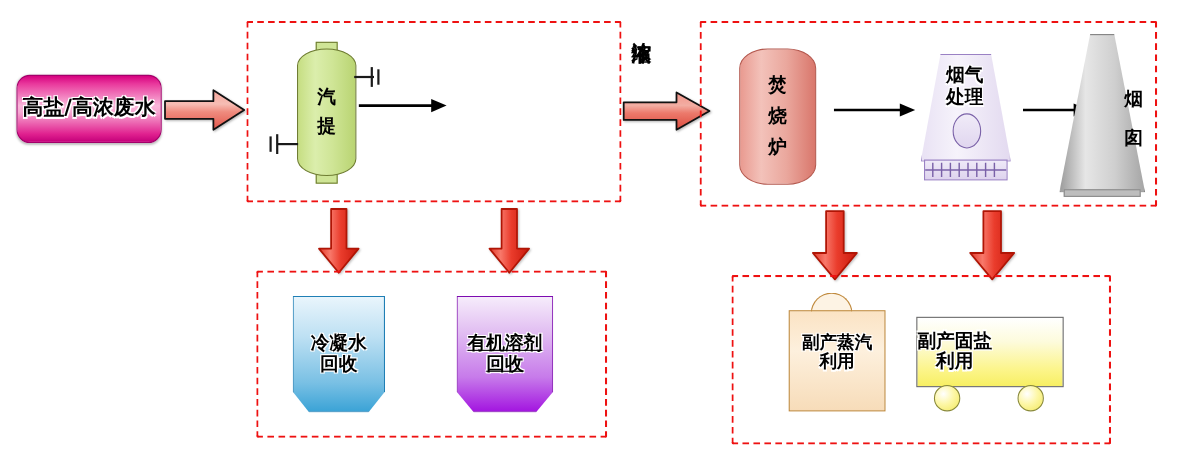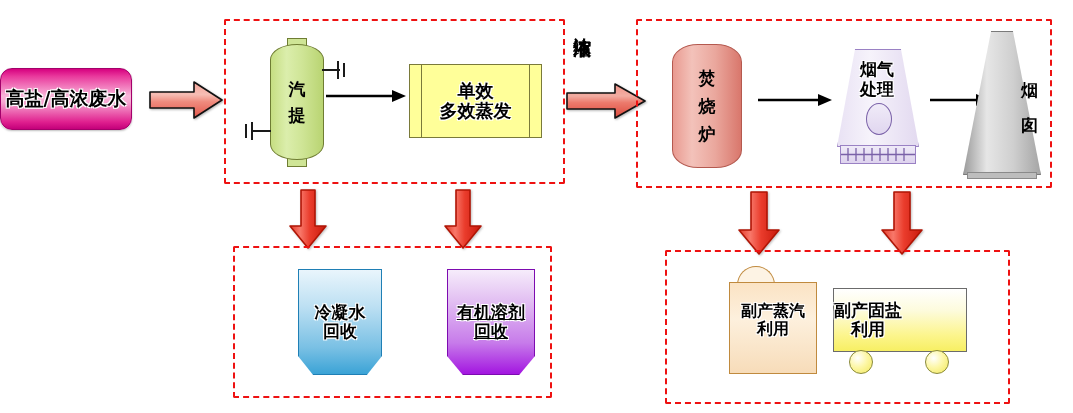--- a/index.html
+++ b/index.html
@@ -148,21 +148,20 @@
     border: 1px solid #8a8a8a;
   }
 
   
   .tank {
     position: absolute;
     clip-path: polygon(0% 0%, 100% 0%, 100% 82%, 82% 100%, 18% 100%, 0% 82%);
     display: flex;
     align-items: center;
     justify-content: center;
-    margin-left: 32px;
   }
   .tank-blue {
     background: linear-gradient(to bottom, #e9f5fc 0%, #bde0f3 35%, #79c0e4 75%, #3ba3d6 100%);
     border: 1.5px solid #1f7fb5;
   }
   .tank-purple {
     background: linear-gradient(to bottom, #f6ecfb 0%, #e2bff2 30%, #c77bea 70%, #a316e0 100%);
     border: 1.5px solid #7d0bb0;
   }
 
@@ -198,21 +197,21 @@
     border: 1.5px solid #8a8a3a;
   }
 
   .thin-arrow { position: absolute; }
 </style>
 </head>
 <body>
 
 <div id="canvas">
 
-  <div class="source-box abs" style="left:0; top:68px; width:130px; height:60px;">
+  <div class="source-box abs" style="left:15px; top:68px; width:130px; height:60px;">
     <span class="cjk outline-text" style="font-size:19px;">高盐/高浓废水</span>
   </div>
 
   <svg class="red-arrow-right" style="left:148px; top:80px;" width="76" height="40" viewBox="0 0 76 40">
     <defs>
       <linearGradient id="ga1" x1="0" y1="0" x2="0" y2="1">
         <stop offset="0%" stop-color="#f5a59b"></stop>
         <stop offset="35%" stop-color="#f6bdb4"></stop>
         <stop offset="55%" stop-color="#ef8b7e"></stop>
         <stop offset="100%" stop-color="#e2564a"></stop>
@@ -241,26 +240,20 @@
     <div class="flangeline" style="left:0px; top:92px; width:19px; height:2px;"></div>
     <div class="flangeline" style="left:-1px; top:84px; width:2px; height:18px;"></div>
     <div class="flangeline" style="left:-7px; top:86px; width:2px; height:14px;"></div>
   </div>
 
   <svg class="thin-arrow" style="left:326px; top:88px;" width="82" height="16" viewBox="0 0 82 16">
     <line x1="0" y1="8" x2="68" y2="8" stroke="#000000" stroke-width="2.4"></line>
     <polygon points="66,2 80,8 66,14" fill="#000000"></polygon>
   </svg>
 
-  <div class="evaporator" style="left:409px; top:64px; width:131px; height:72px;">
-    <div class="evap-bar" style="left:11px;"></div>
-    <div class="evap-bar" style="right:11px;"></div>
-    <span class="cjk outline-text" style="font-size:18px; position:relative; z-index:2;">单效
-多效蒸发</span>
-  </div>
 
   <div class="cjk vtext abs" style="left:572px; top:24px; font-size:18px; line-height:1.12;">浓缩液</div>
 
   <svg class="red-arrow-right" style="left:565px; top:82px;" width="82" height="38" viewBox="0 0 82 38">
     <defs>
       <linearGradient id="ga2" x1="0" y1="0" x2="0" y2="1">
         <stop offset="0%" stop-color="#f3958a"></stop>
         <stop offset="35%" stop-color="#f2ada2"></stop>
         <stop offset="55%" stop-color="#ec7a6c"></stop>
         <stop offset="100%" stop-color="#dc4a3d"></stop>
@@ -347,21 +340,21 @@
 
   <div class="tank tank-purple" style="left:415px; top:269px; width:86px; height:104px;">
     <span class="cjk outline-text" style="font-size:17px;text-decoration:underline;">有机溶剂
 回收</span>
   </div>
 
   <div class="dashed-group" style="left:665px; top:250px; width:341px; height:150px;"></div>
 
   <div class="abs" style="left:713px; top:266px; width:86px; height:106px;">
     <div class="bag-handle" style="left:24px; top:0px; width:36px; height:18px;"></div>
-    <div class="bag-body" style="left:16px; top:16px; width:86px; height:90px;">
+    <div class="bag-body" style="left:4px; top:16px; width:86px; height:90px;">
       <span class="cjk outline-text" style="font-size:16px; position:relative; top:-8px;">副产蒸汽
 利用</span>
     </div>
   </div>
 
   <div class="abs" style="left:833px; top:288px; width:132px; height:84px;">
     <div class="cart-body" style="left:0px; top:0px; width:132px; height:62px;">
       <span class="cjk outline-text" style="font-size:17px;">副产固盐
 利用</span>
     </div>

